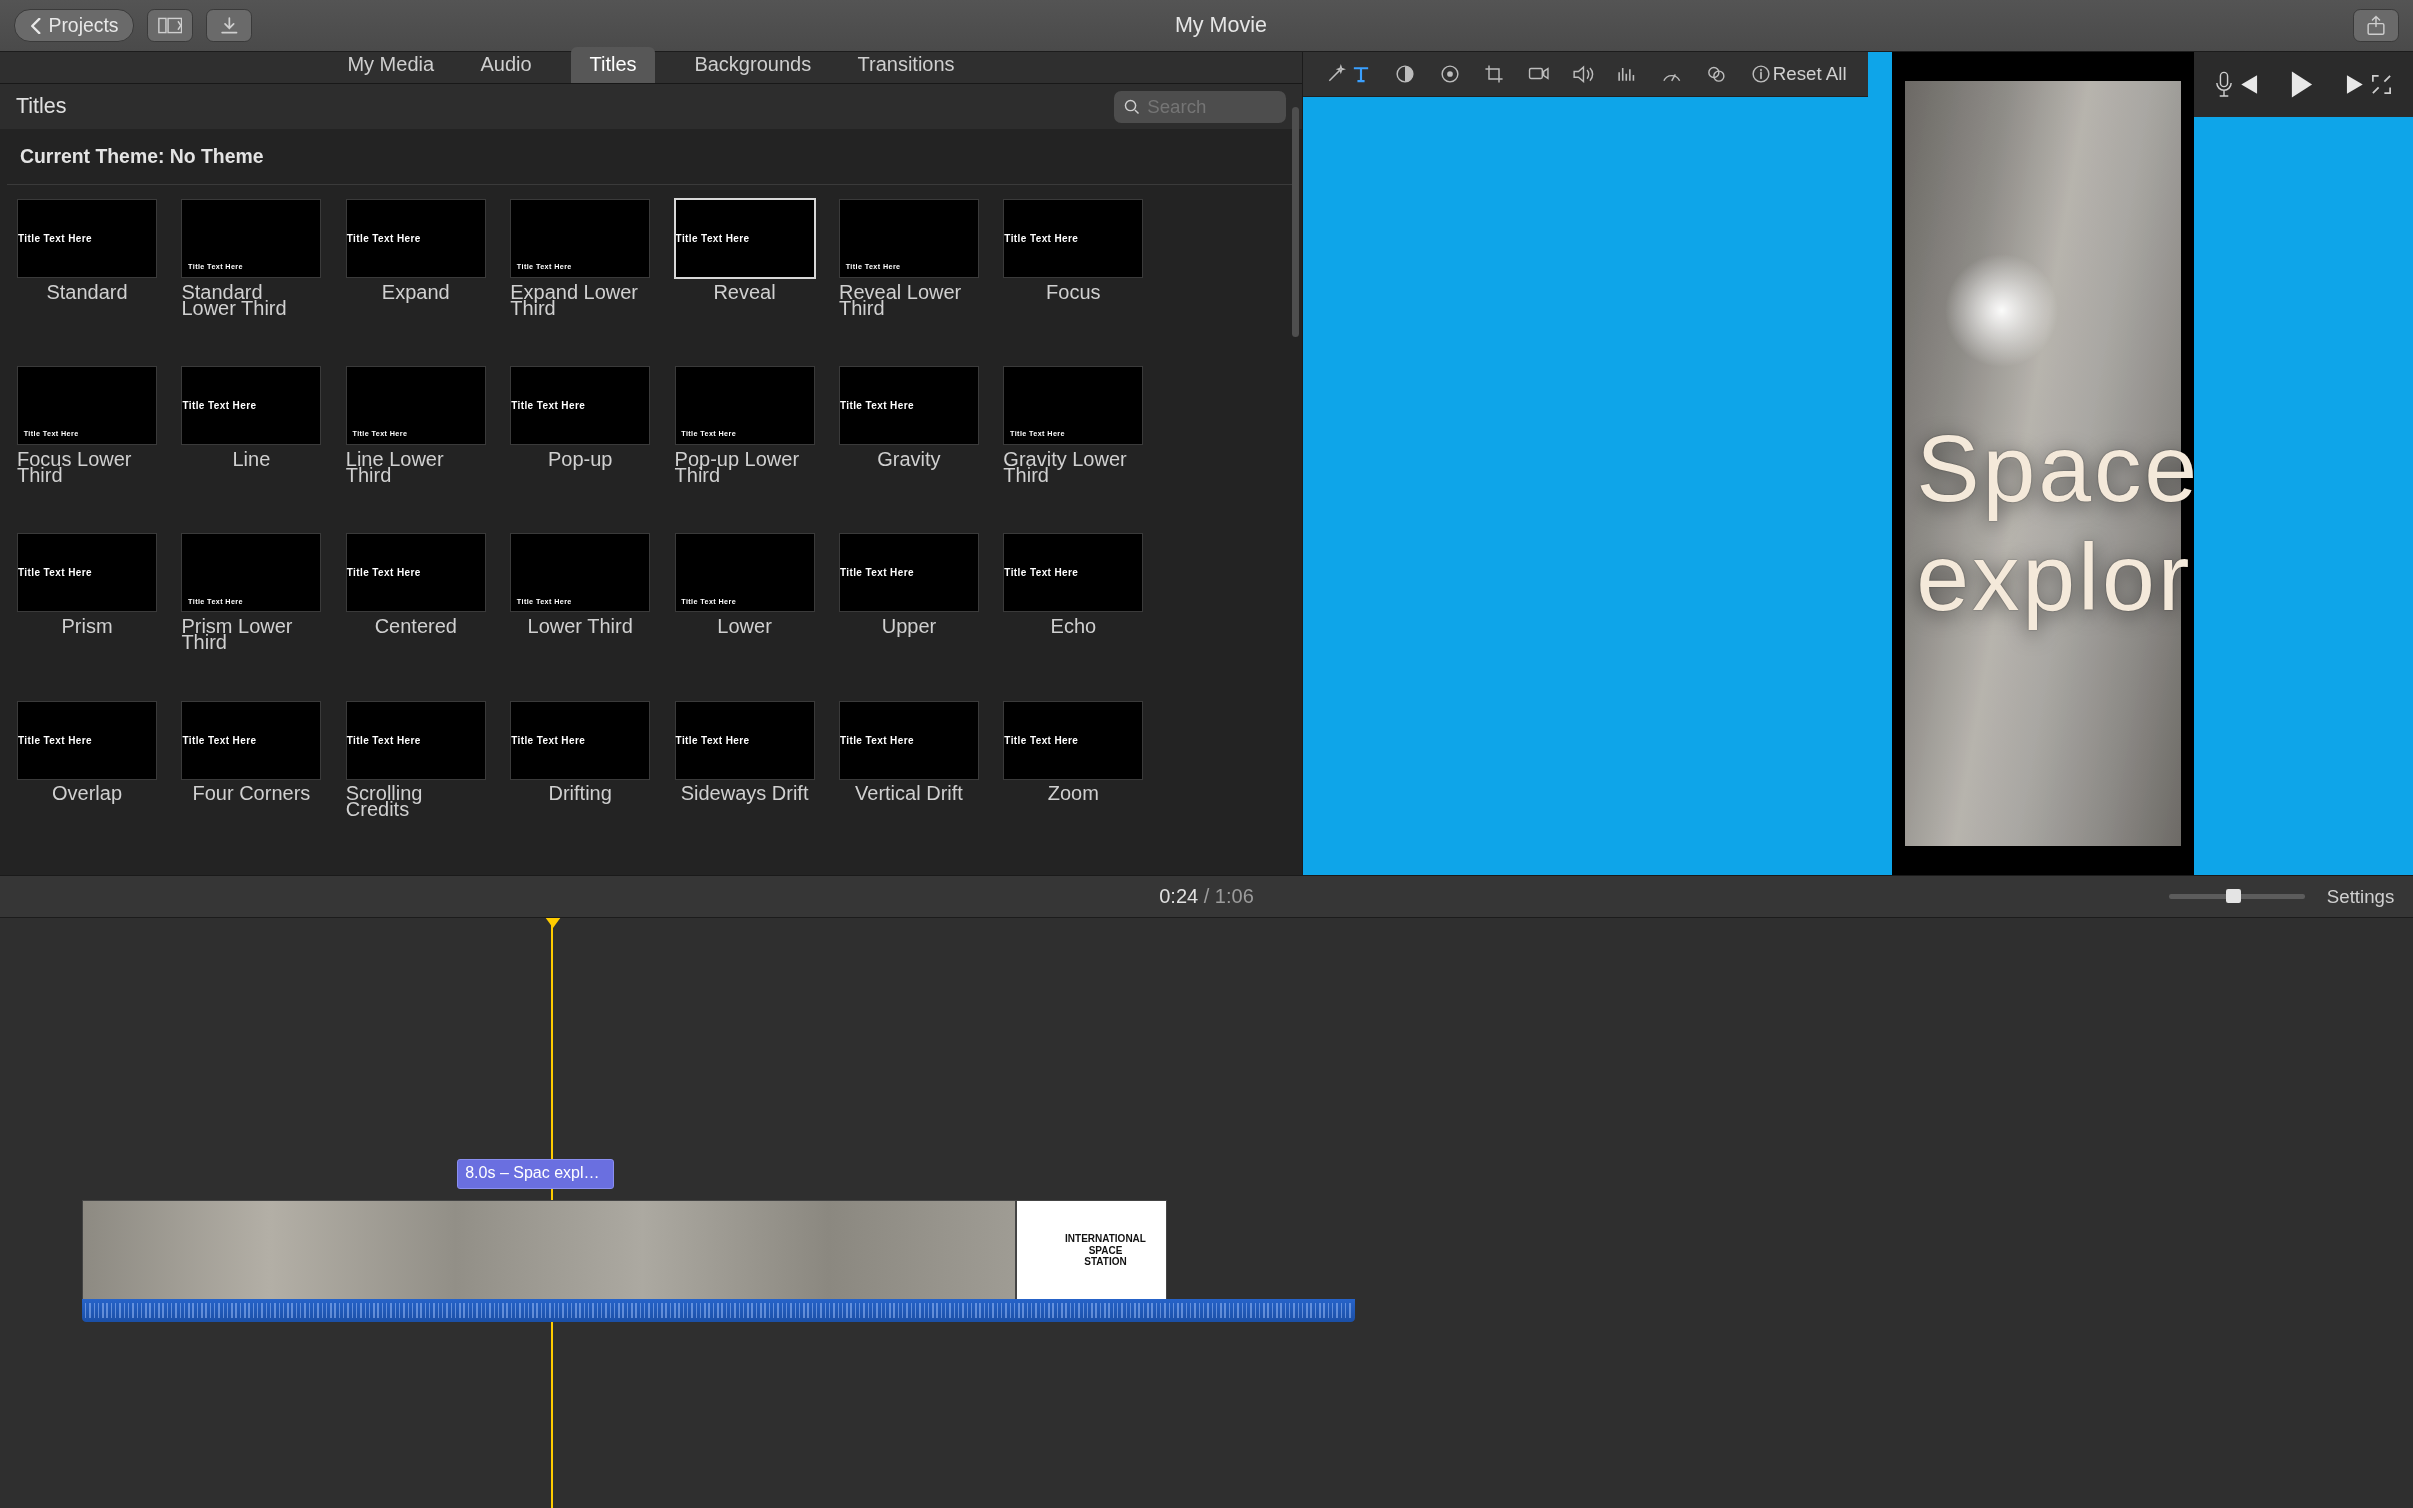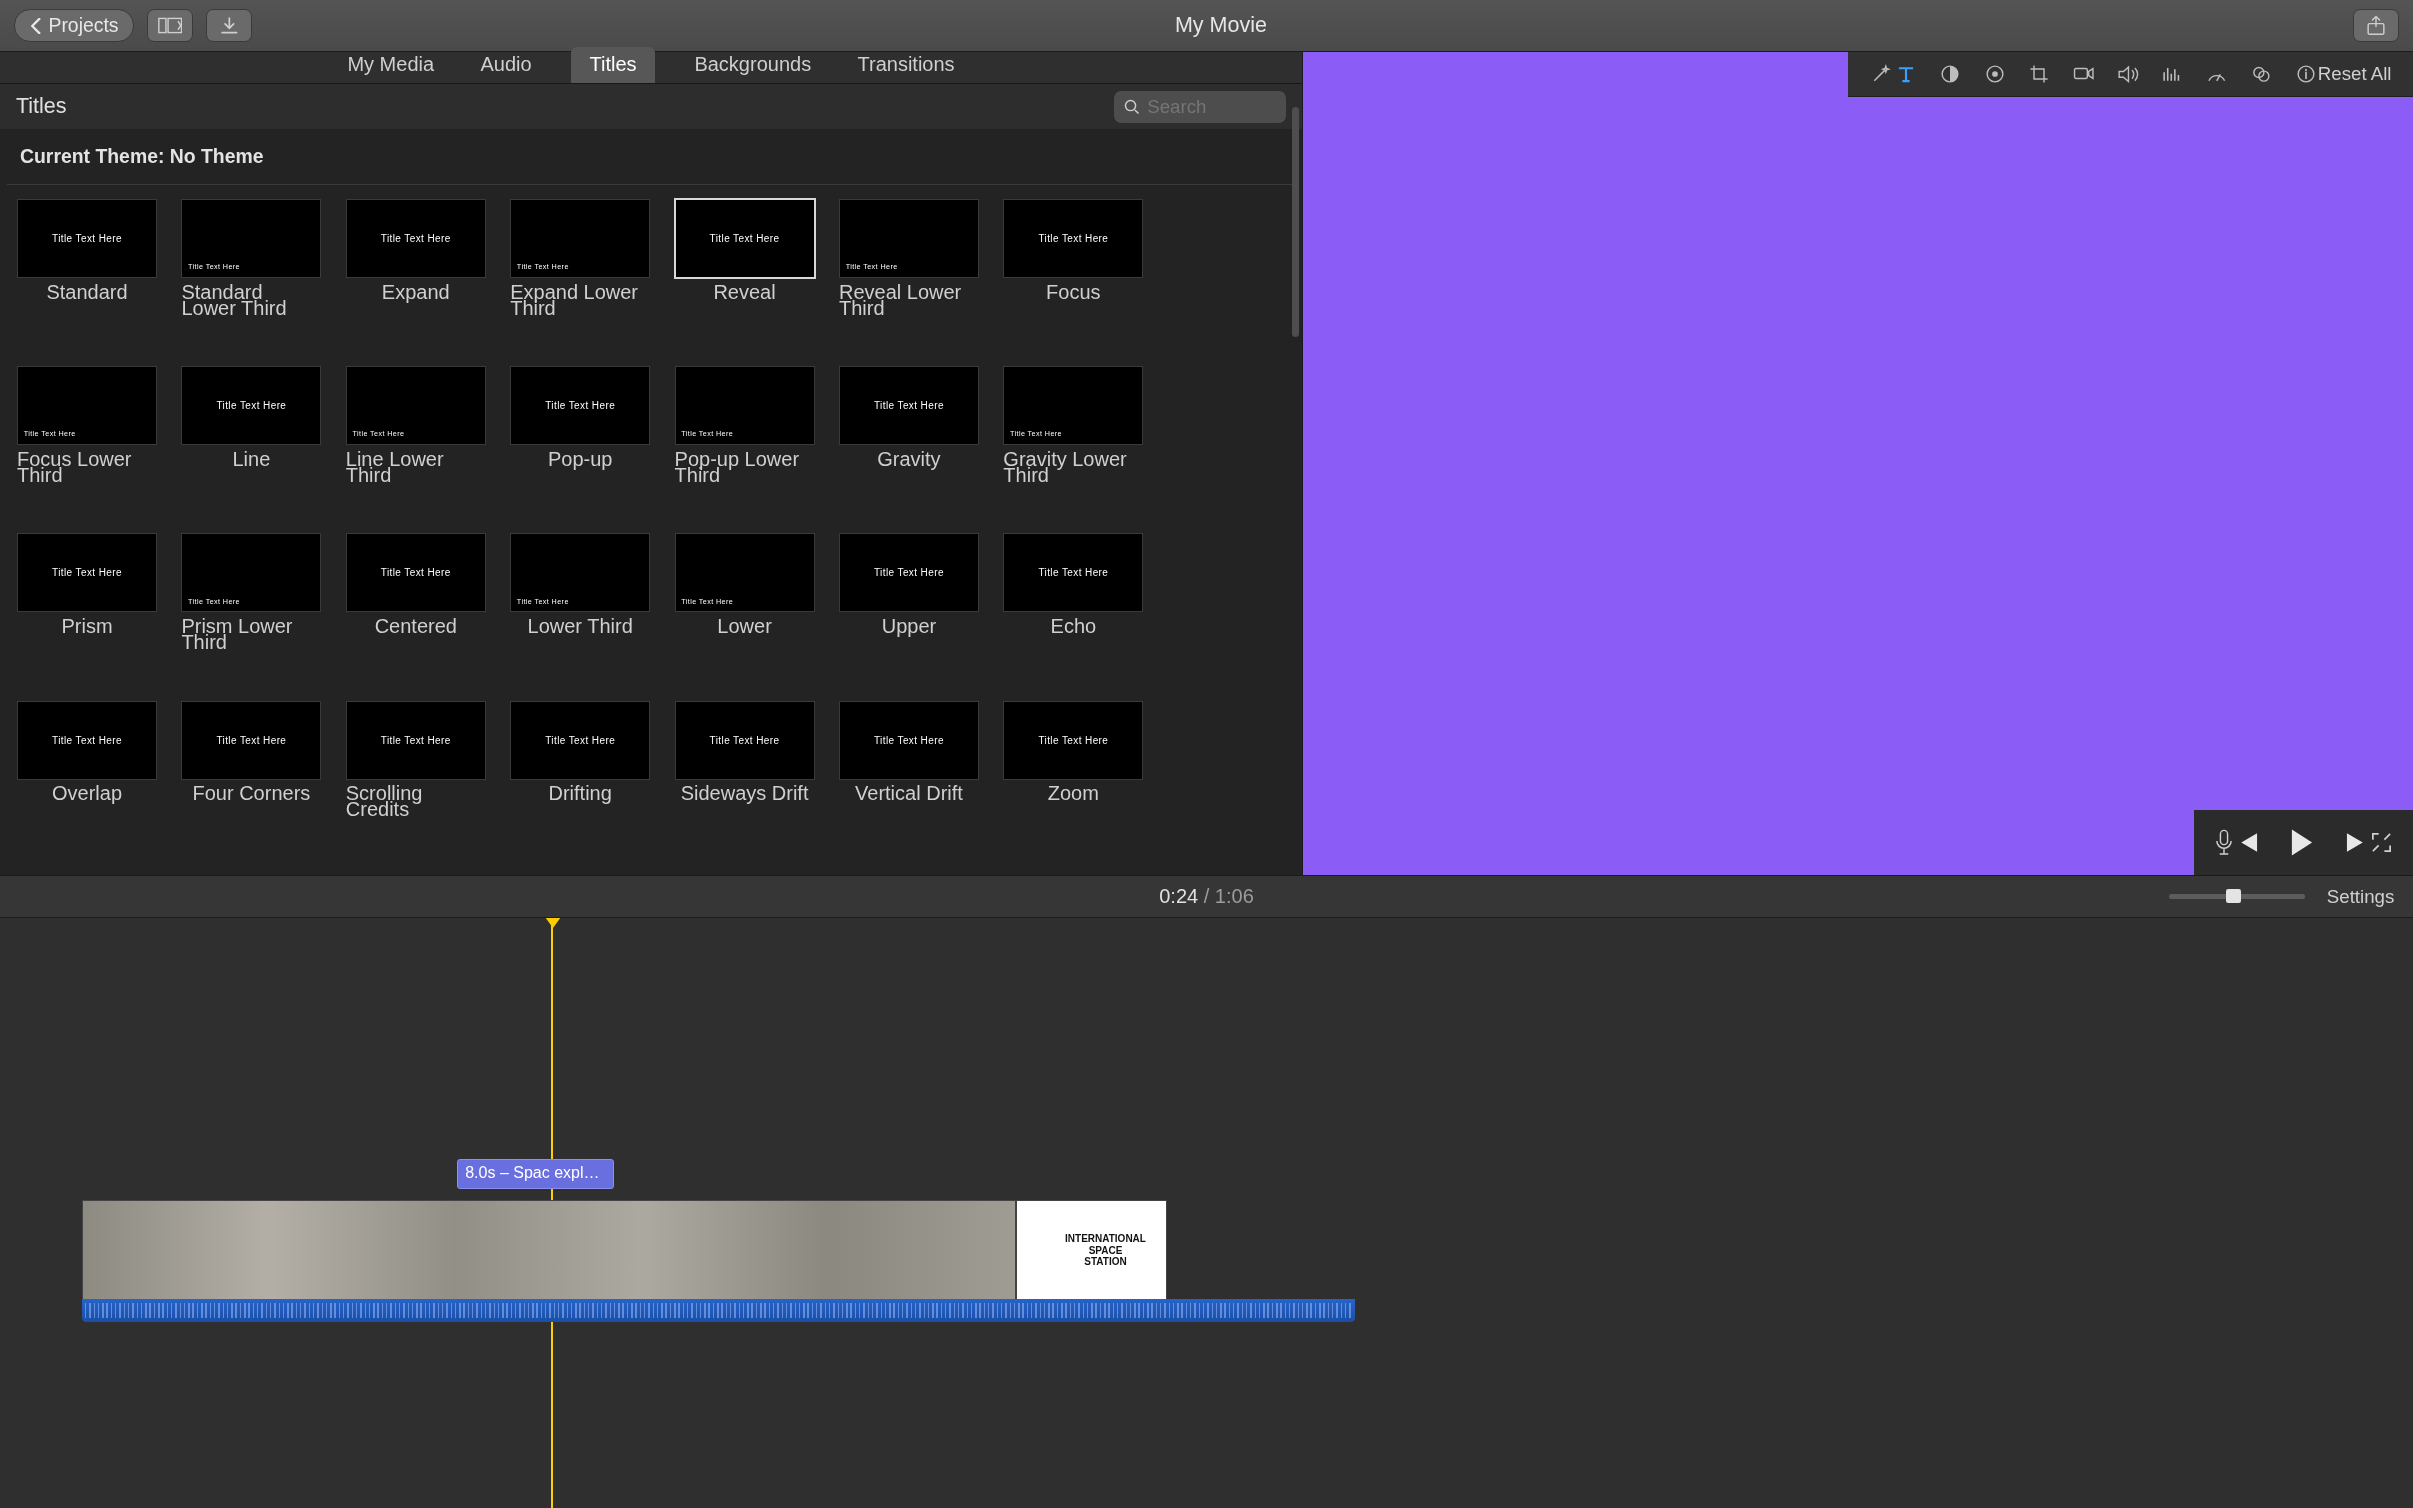--- a/index.html
+++ b/index.html
@@ -59,30 +59,30 @@
   
   .titles-grid {
     padding:4.3px 17px 14.4px; display:grid;
     grid-template-columns: repeat(7, 140px);
     column-gap:24.4px; row-gap:7.2px;
     overflow:auto; flex:1;
   }
   .title-item { display:flex; flex-direction:column; align-items:center; }
   .title-item .thumb {
     width:140px; height:79px; background:#000; border:0.7px solid #3a3a3a;
-    display:flex; align-items:center; justify-content:center; position:relative;
-    color:#fff; font-size:8.6px; letter-spacing:0.4px;
+    display:flex; align-items:center; justify-content:flex-start; position:relative;
+    color:#fff; font-size:8.6px; letter-spacing:0.4px;font-weight:bold;
   }
   .title-item.selected .thumb { outline:2.9px solid #d8d8d8; outline-offset:-1.4px; }
   .title-item .label { font-size:20px; color:#d0d0d0; margin-top:5.7px; text-align:left; height:32px; line-height:16px; }
   .thumb .tt { font-size:10px; color:#fff; }
   .thumb .lt { position:absolute; left:5.7px; bottom:5.7px; font-size:7.2px; color:#fff; }
 
   
-  .preview-col { flex:1; display:flex; flex-direction:column; background:#8b5cf6; border-left:0.7px solid #1b1b1b;align-items:flex-end; }
+  .preview-col { flex:1; display:flex; flex-direction:row; background:#0ea5e9; border-left:0.7px solid #1b1b1b; }
   .adjust-bar {
     height:45px; background:#313131; display:flex; align-items:center;
     justify-content:space-between; padding:0 21.5px;
     border-bottom:0.7px solid #202020;
   }
   .adj-left { display:flex; gap:10px; align-items:center; }
   .adj-center { display:flex; gap:20px; align-items:center; }
   .adj-icon { width:24.4px; height:24.4px; display:flex; align-items:center; justify-content:center; color:#bdbdbd; }
   .adj-icon.active { color:#3aa0ff; }
   .reset-text { color:#d0d0d0; font-size:18.7px; }

